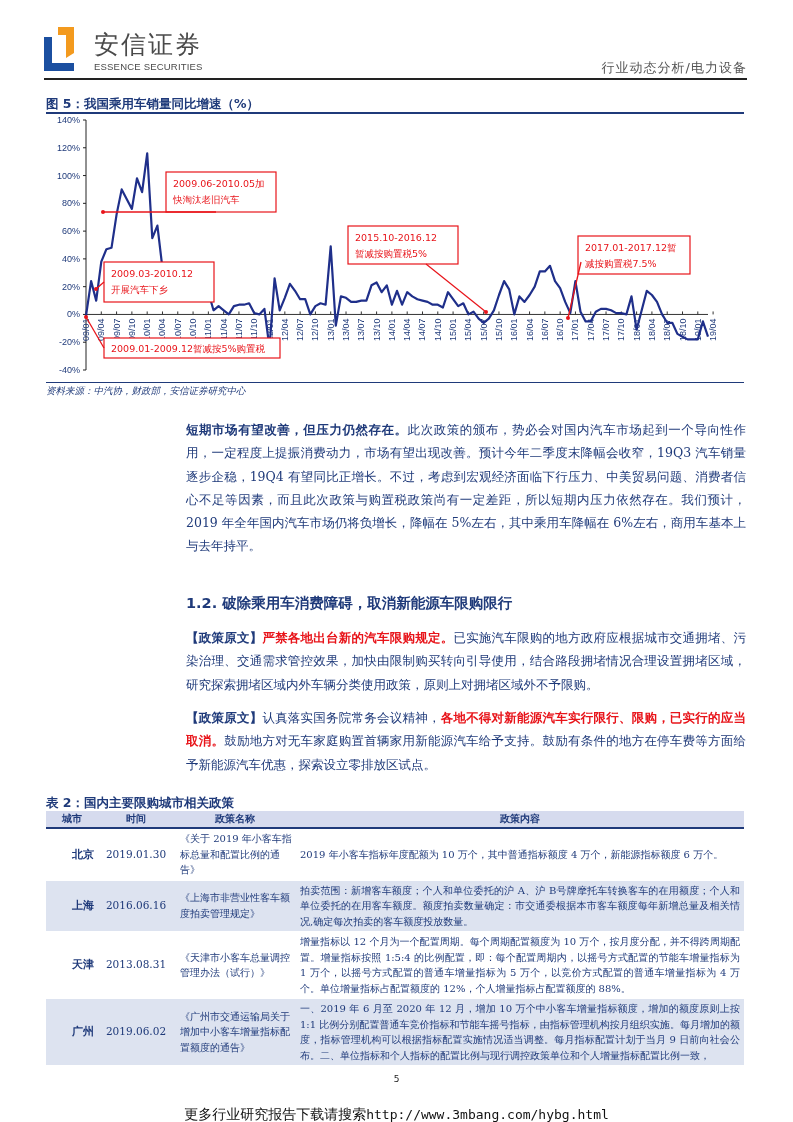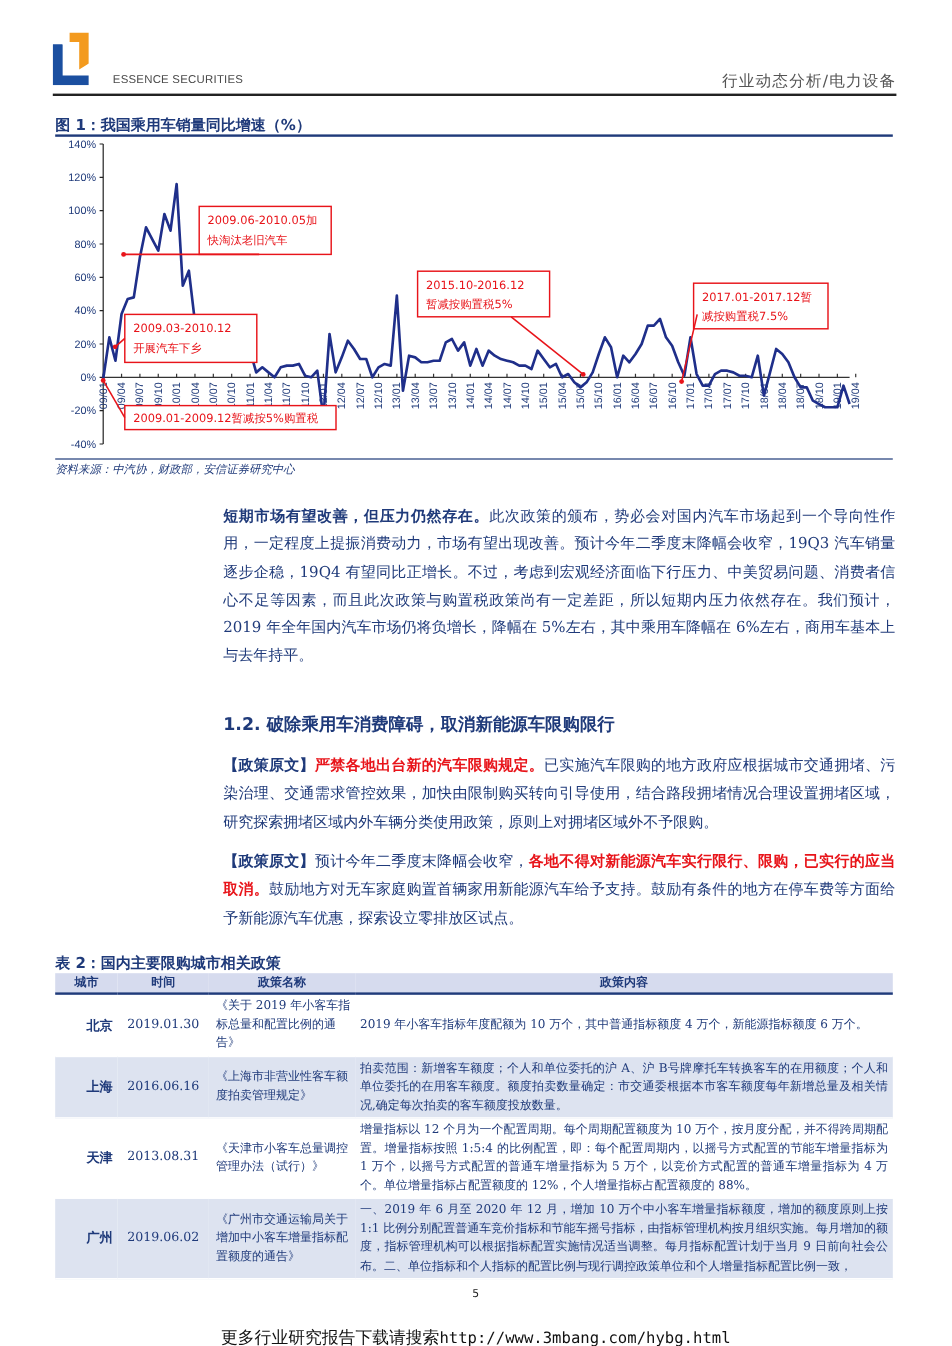--- a/index.html
+++ b/index.html
@@ -40,26 +40,27 @@
 </style>
 </head>
 <body>
 
 <div class="logo">
   <svg class="logo-mark" viewBox="0 0 30 44">
     <polygon points="14,0 30,0 30,26 22,31 22,8 14,8" fill="#f39a1e"></polygon>
     <polygon points="0,10 8,10 8,36 30,36 30,44 0,44" fill="#1b4fa0"></polygon>
     <polygon points="0,10 8,10 8,36 0,44" fill="#1b4fa0"></polygon>
   </svg>
+  <div class="logo-cn">安信证券</div>
   <div class="logo-en">ESSENCE SECURITIES</div>
 </div>
 <div class="header-right">行业动态分析/电力设备</div>
 <div class="header-rule"></div>
 
-<div class="fig-title">图 1：我国乘用车销量同比增速（%）</div>
+<div class="fig-title">图 5：我国乘用车销量同比增速（%）</div>
 <div class="fig-rule" style="top:112px"></div>
 
 <svg class="chart" viewBox="0 0 698 272" id="chart-svg">
   <g id="y-axis">
       <line x1="40" y1="8" x2="40" y2="258" stroke="#222" stroke-width="1"></line>
       <line x1="37" y1="8" x2="40" y2="8" stroke="#222"></line>
       <text x="34" y="11" text-anchor="end" font-size="9" font-family="Liberation Sans, sans-serif" fill="#1f3a7a">140%</text>
       <line x1="37" y1="35.77777777777777" x2="40" y2="35.77777777777777" stroke="#222"></line>
       <text x="34" y="38.77777777777777" text-anchor="end" font-size="9" font-family="Liberation Sans, sans-serif" fill="#1f3a7a">120%</text>
       <line x1="37" y1="63.55555555555555" x2="40" y2="63.55555555555555" stroke="#222"></line>
@@ -202,21 +203,21 @@
   <b>短期市场有望改善，但压力仍然存在。</b><span>此次政策的颁布，势必会对国内汽车市场起到一个导向性作用，一定程度上提振消费动力，市场有望出现改善。预计今年二季度末降幅会收窄，19Q3 汽车销量逐步企稳，19Q4 有望同比正增长。不过，考虑到宏观经济面临下行压力、中美贸易问题、消费者信心不足等因素，而且此次政策与购置税政策尚有一定差距，所以短期内压力依然存在。我们预计，2019 年全年国内汽车市场仍将负增长，降幅在 5%左右，其中乘用车降幅在 6%左右，商用车基本上与去年持平。</span>
 </div>
 
 <div class="section-h">1.2. 破除乘用车消费障碍，取消新能源车限购限行</div>
 
 <div class="para" style="top:626px">
   <span class="blue-b">【政策原文】</span><span class="red">严禁各地出台新的汽车限购规定。</span><span>已实施汽车限购的地方政府应根据城市交通拥堵、污染治理、交通需求管控效果，加快由限制购买转向引导使用，结合路段拥堵情况合理设置拥堵区域，研究探索拥堵区域内外车辆分类使用政策，原则上对拥堵区域外不予限购。</span>
 </div>
 
 <div class="para" style="top:706px">
-  <span class="blue-b">【政策原文】</span><span>预计今年二季度末降幅会收窄，</span><span class="red">各地不得对新能源汽车实行限行、限购，已实行的应当取消。</span><span>鼓励地方对无车家庭购置首辆家用新能源汽车给予支持。鼓励有条件的地方在停车费等方面给予新能源汽车优惠，探索设立零排放区试点。</span>
+  <span class="blue-b">【政策原文】</span><span>认真落实国务院常务会议精神，</span><span class="red">各地不得对新能源汽车实行限行、限购，已实行的应当取消。</span><span>鼓励地方对无车家庭购置首辆家用新能源汽车给予支持。鼓励有条件的地方在停车费等方面给予新能源汽车优惠，探索设立零排放区试点。</span>
 </div>
 
 <div class="tbl-title">表 2：国内主要限购城市相关政策</div>
 <table>
   <thead>
     <tr>
       <th>城市</th>
       <th>时间</th>
       <th>政策名称</th>
       <th>政策内容</th>

